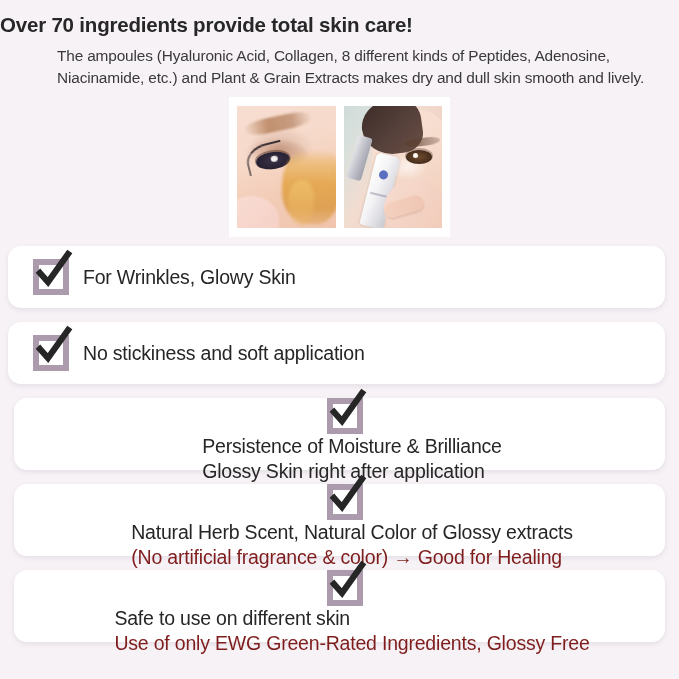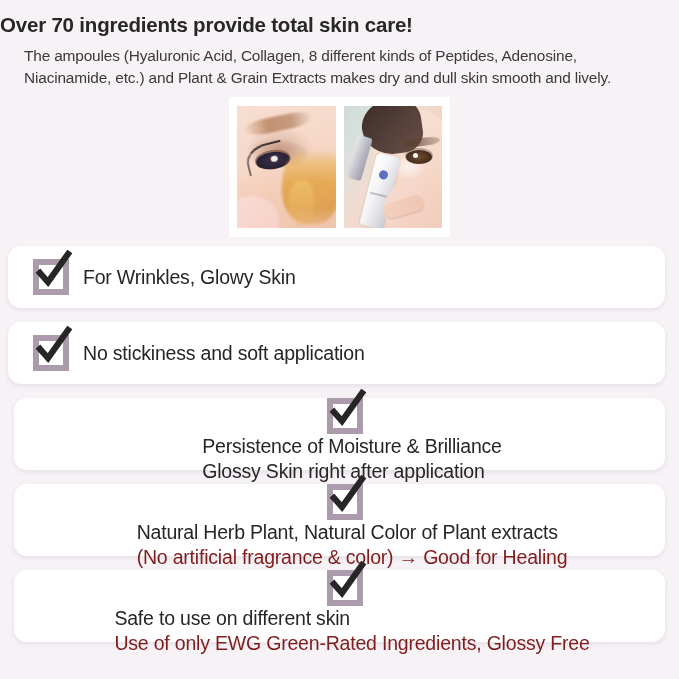--- a/index.html
+++ b/index.html
@@ -27,20 +27,21 @@
     color: #272727;
     line-height: 1.2;
   }
   .subcopy {
     margin-top: 7px;
     font-size: 15.4px;
     line-height: 1.45;
     color: #3a3a3a;
     padding: 0 24px;
     letter-spacing: -0.15px;
+    margin-left: 33px;
   }
   .subcopy .line {
     display: block;
     white-space: nowrap;
   }
 
   
   .photo-panel {
     position: absolute;
     left: 229px;
@@ -364,21 +365,21 @@
     </div>
   </div>
 
   <div class="card h2">
     <div class="checkbox">
       <svg viewBox="0 0 42 40" aria-hidden="true">
         <path d="M10 21 L18 30 L38 2" fill="none" stroke="#262626" stroke-width="6.2" stroke-linecap="square" stroke-linejoin="miter"></path>
       </svg>
     </div>
     <div class="card-text">
-      <span class="l2">Natural Herb Plant, Natural Color of Plant extracts</span>
+      <span class="l2">Natural Herb Scent, Natural Color of Glossy extracts</span>
       <span class="l2"><span class="accent">(No artificial fragrance &amp; color)</span><span class="arrow"> → Good for Healing</span></span>
     </div>
   </div>
 
   <div class="card h2">
     <div class="checkbox">
       <svg viewBox="0 0 42 40" aria-hidden="true">
         <path d="M10 21 L18 30 L38 2" fill="none" stroke="#262626" stroke-width="6.2" stroke-linecap="square" stroke-linejoin="miter"></path>
       </svg>
     </div>

